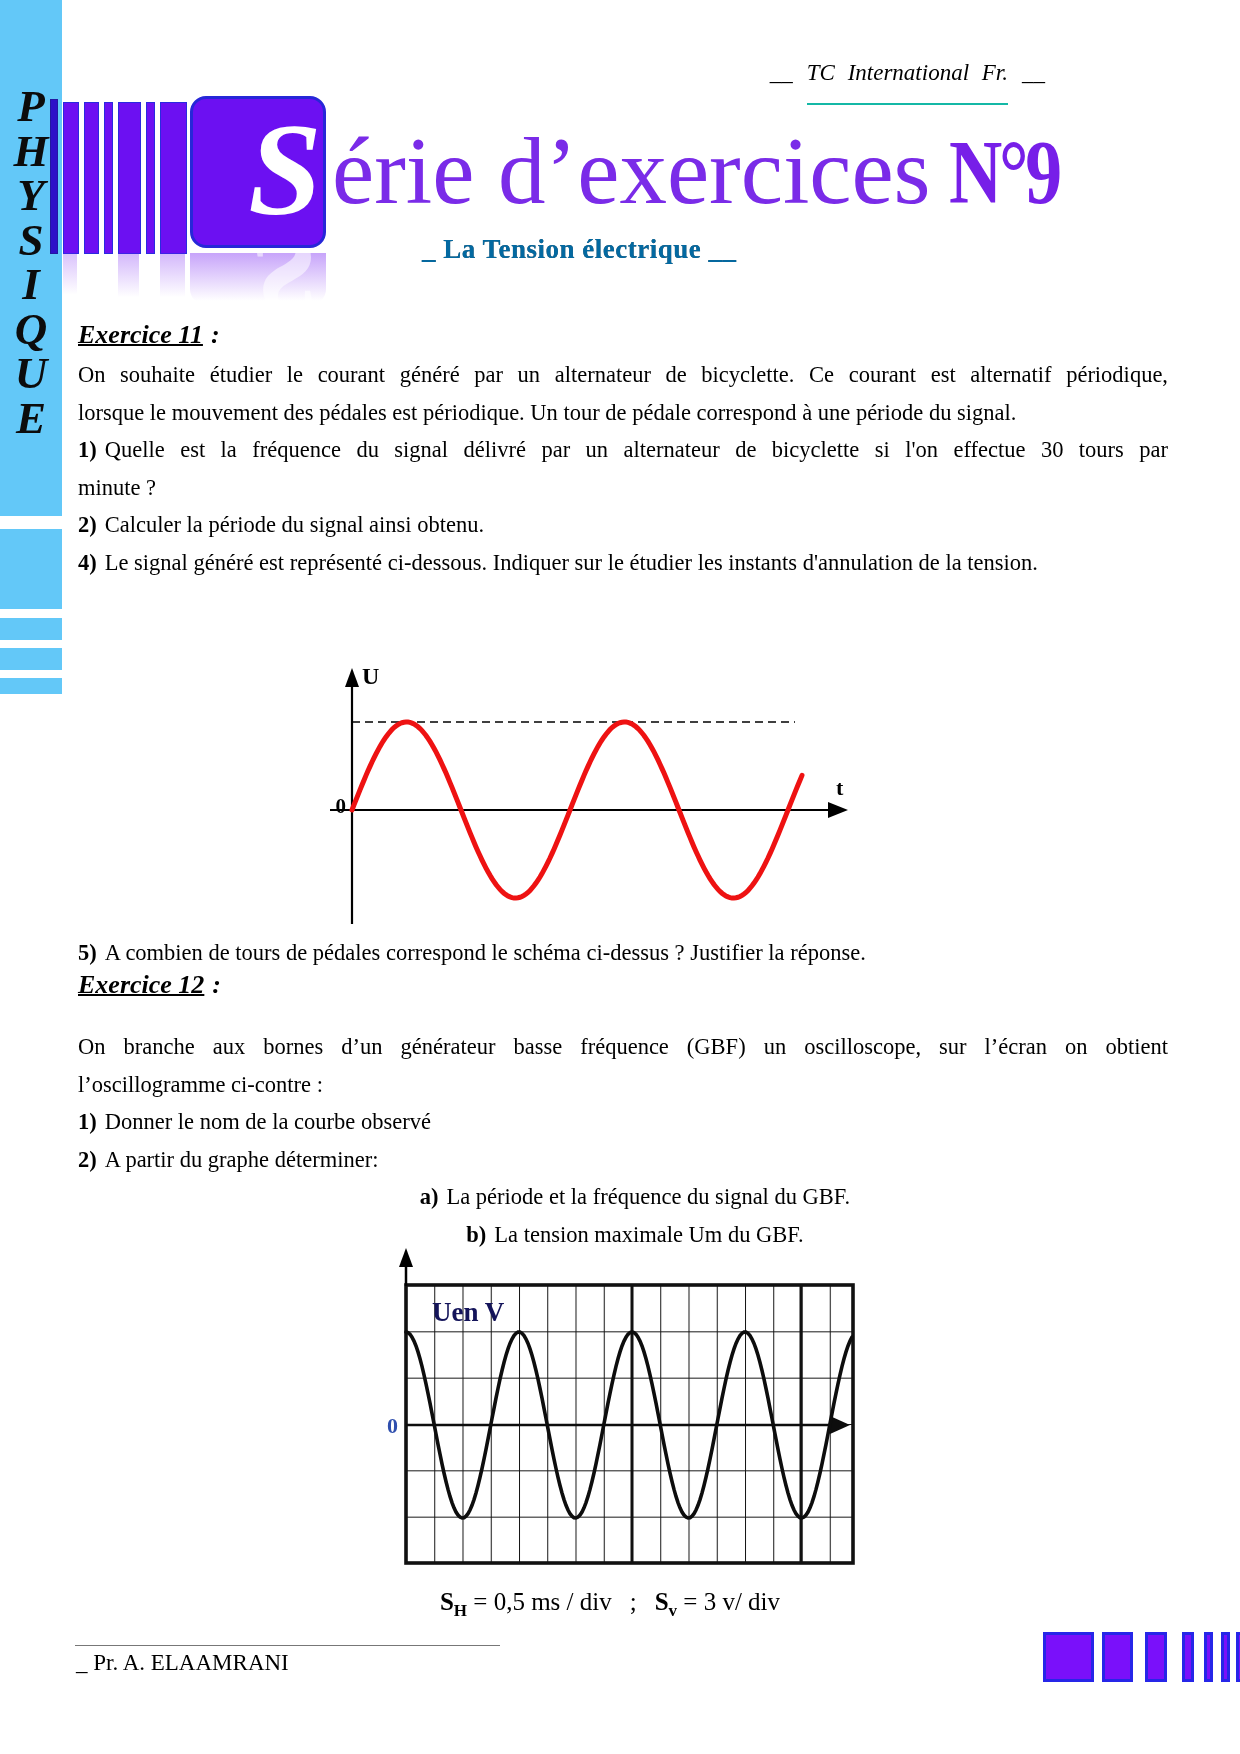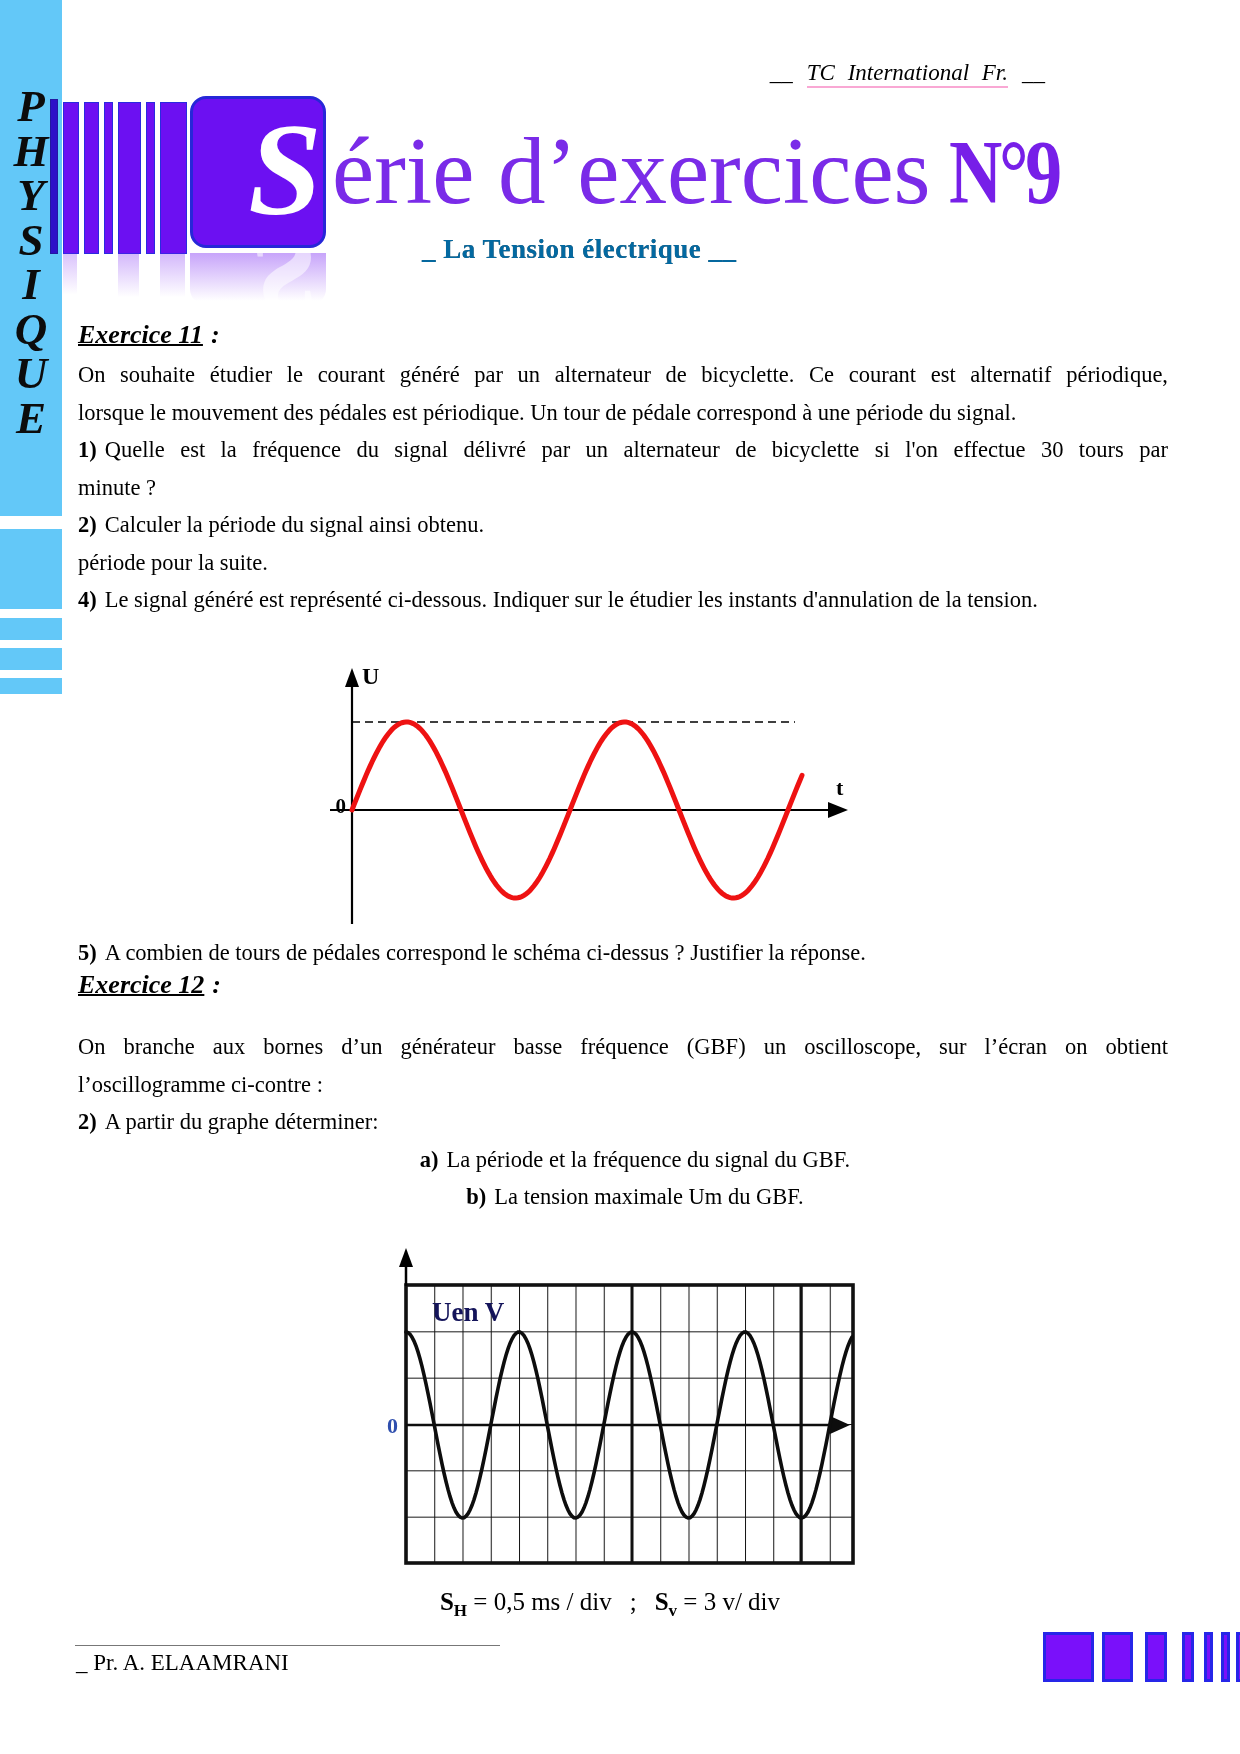--- a/index.html
+++ b/index.html
@@ -13,21 +13,21 @@
   .sb1{top:0;height:516px;}
   .sb2{top:529px;height:80px;}
   .sb3{top:618px;height:22px;}
   .sb4{top:648px;height:22px;}
   .sb5{top:678px;height:16px;}
   .v-letters{position:absolute;left:0;top:84px;width:62px;text-align:center;}
   .v-letter{font-size:45px;line-height:44.5px;font-weight:700;font-style:italic;color:#0c0c0c;}
 
   
   .corner-tag{position:absolute;top:60px;right:195px;font-style:italic;font-size:23px;word-spacing:7px;white-space:nowrap;}
-  .corner-tag .mid{border-bottom:2px solid #f9a8d4;padding-bottom:1px;}
+  .corner-tag .mid{border-bottom:2px solid #14b8a6;padding-bottom:18px;}
   .corner-tag .pre{margin-right:14px;}
   .corner-tag .post{margin-left:14px;}
 
   .bar{position:absolute;top:102px;height:150px;background:#6c10f2;border:1px solid #2a2ae0;}
   .bar.navy{background:#2e10c8;border-color:#2318a0;}
   .bn1{left:50px;width:6px;top:99px;height:153px;}
   .bn2{left:63px;width:14px;}
   .bn3{left:84px;width:13px;}
   .bn4{left:104px;width:7px;}
   .bn5{left:118px;width:21px;}
@@ -143,21 +143,20 @@
 
       <div class="ln"><span>lorsque le mouvement des pédales est périodique. Un tour de pédale correspond à une période du signal.</span></div>
 
       <div class="ln jst"><b class="num">1)</b><span>Quelle est la fréquence du signal délivré par un alternateur de bicyclette si l'on effectue 30 tours par</span></div>
 
       <div class="ln"><span>minute ?</span></div>
 
       <div class="ln"><b class="num">2)</b><span>Calculer la période du signal ainsi obtenu.</span></div>
 
 
-      <div class="ln"><span>période pour la suite.</span></div>
 
       <div class="ln"><b class="num">4)</b><span>Le signal généré est représenté ci-dessous. Indiquer sur le étudier les instants d'annulation de la tension.</span></div>
     </div>
 
   <svg class="fig1" viewBox="280 640 580 300">
     <polygon points="352,668 345,687 359,687" fill="#000"></polygon>
     <line x1="352" y1="680" x2="352" y2="924" stroke="#000" stroke-width="2.2"></line>
     <text x="362" y="684" font-size="24" class="axis-label">U</text>
     <line x1="330" y1="810" x2="838" y2="810" stroke="#000" stroke-width="2"></line>
     <polygon points="848,810 828,802 828,818" fill="#000"></polygon>
@@ -174,20 +173,21 @@
 
   <div class="ex-heading eh12">
     <span class="hu">Exercice 12</span><span class="colon">:</span>
   </div>
   <div class="textblock tb12">
 
       <div class="ln jst"><span>On branche aux bornes d’un générateur basse fréquence (GBF) un oscilloscope, sur l’écran on obtient</span></div>
 
       <div class="ln"><span>l’oscillogramme ci-contre :</span></div>
 
+      <div class="ln"><b class="num">1)</b><span>Donner le nom de la courbe observé</span></div>
 
       <div class="ln"><b class="num">2)</b><span>A partir du graphe déterminer:</span></div>
 
       <div class="ln ind"><b class="num">a)</b><span>La période et la fréquence du signal du GBF.</span></div>
 
       <div class="ln ind"><b class="num">b)</b><span>La tension maximale Um du GBF.</span></div>
     </div>
 
   <svg class="fig2" viewBox="370 1236 500 334">
     <defs>

